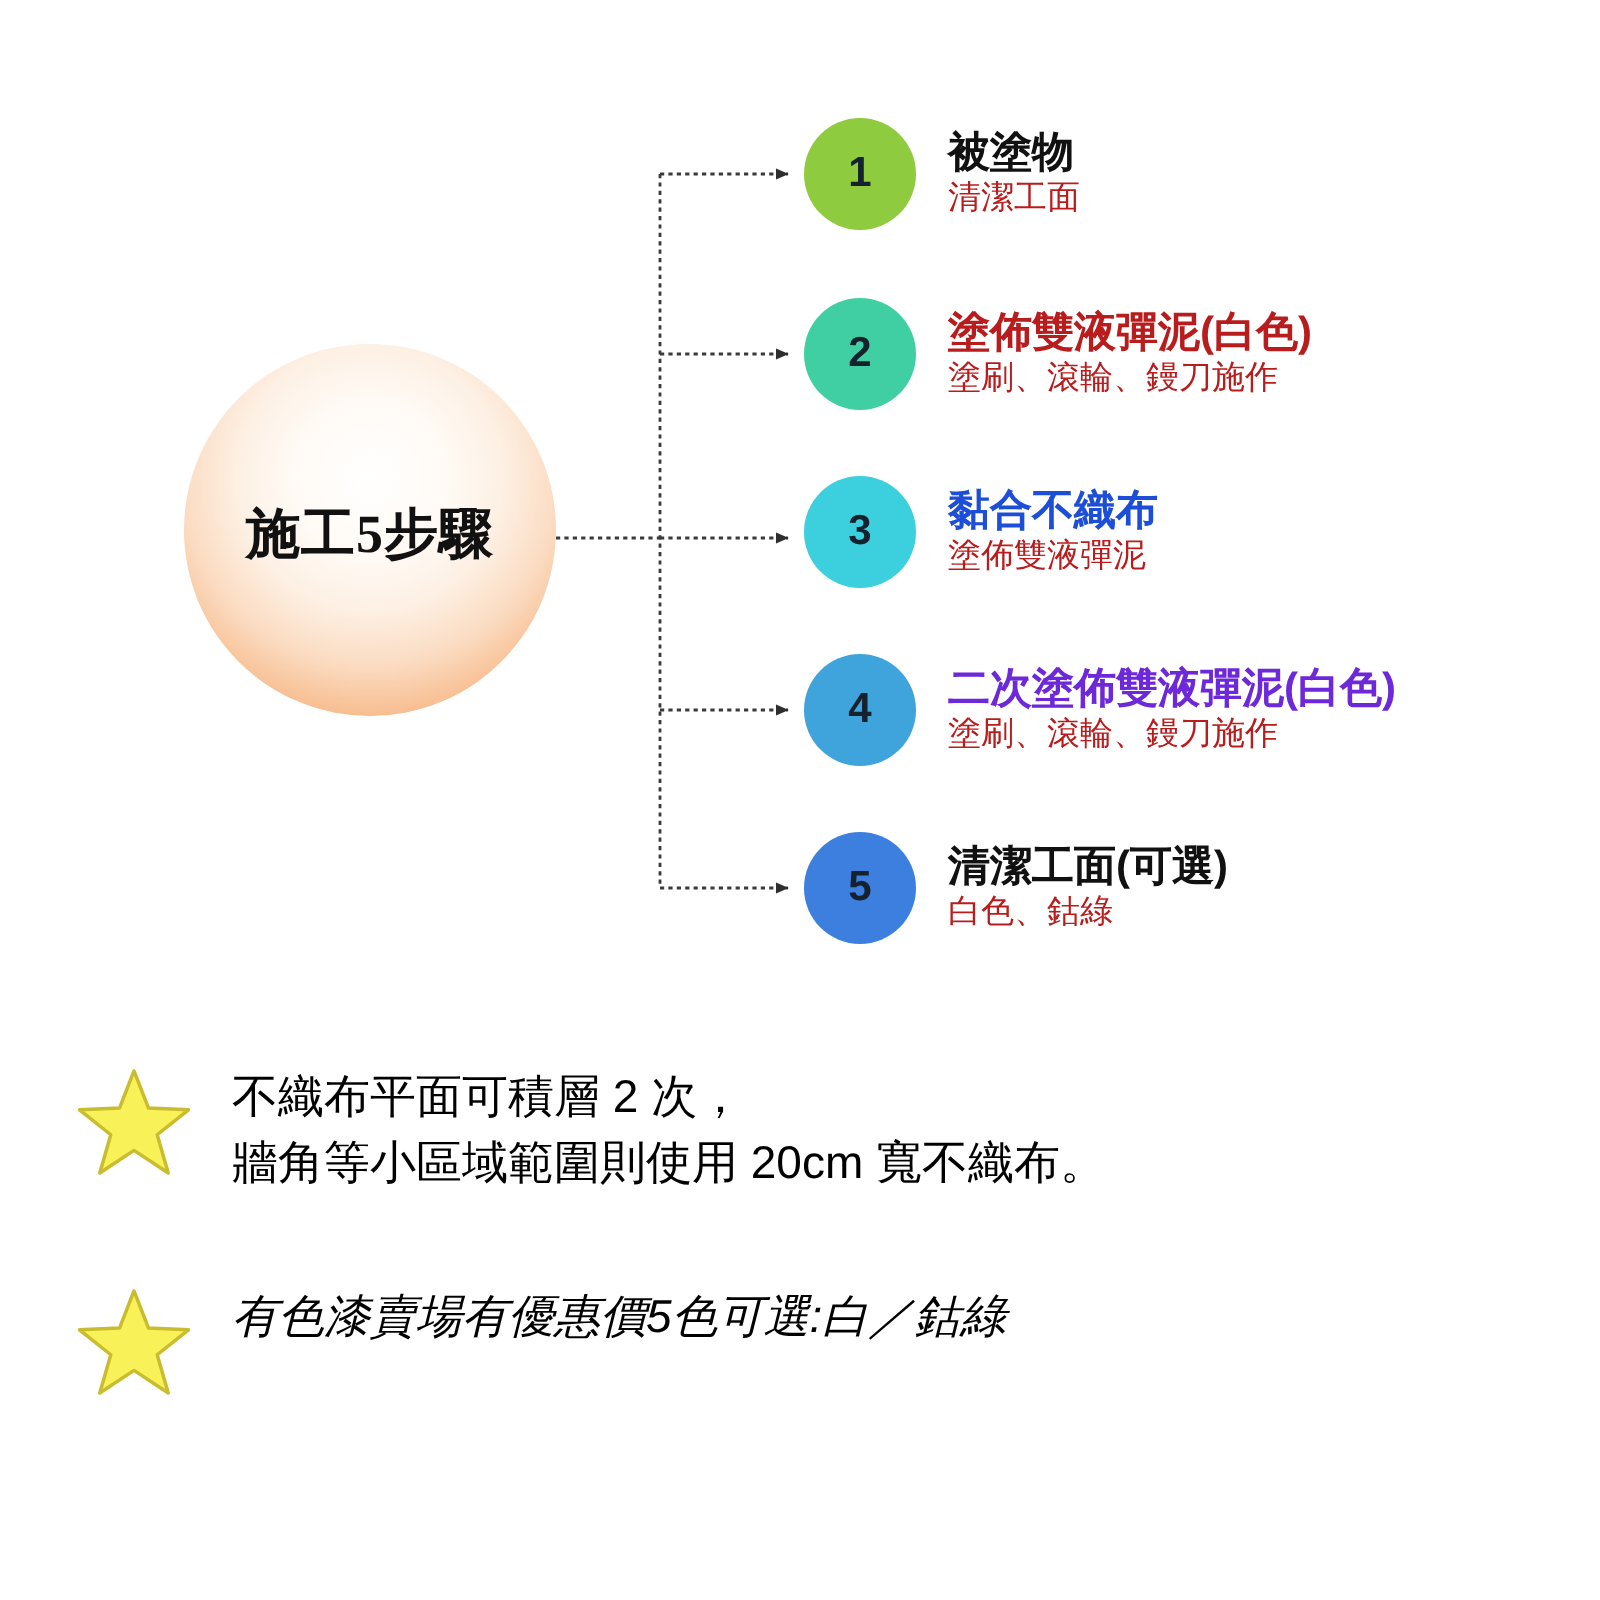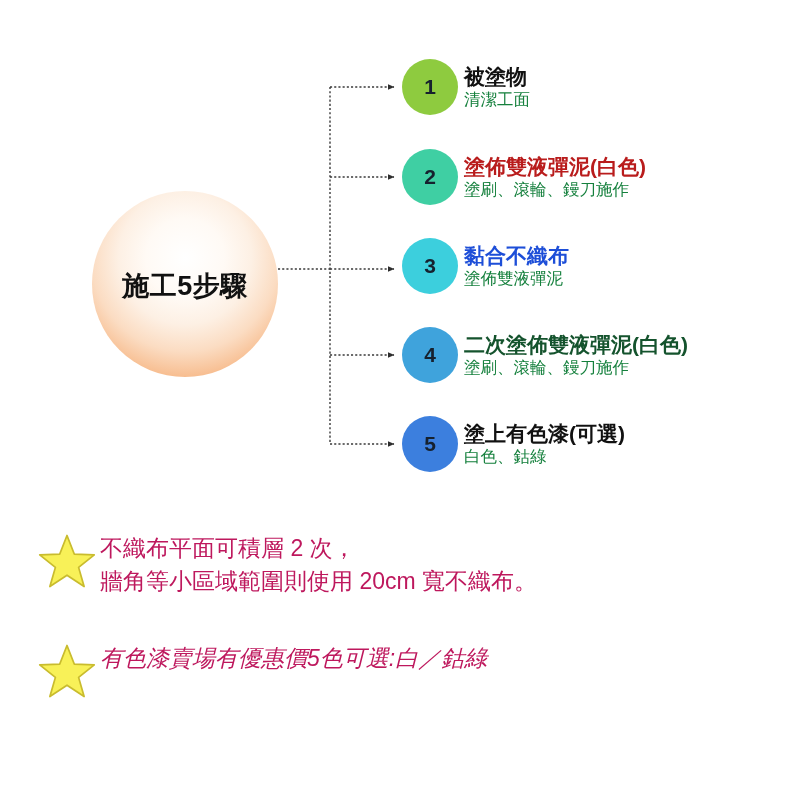--- a/index.html
+++ b/index.html
@@ -22,35 +22,36 @@
     left: 0;
     top: 0;
     width: 800px;
     height: 500px;
   }
 
   
   #hub {
     position: absolute;
     left: 92px;
-    top: 191px;
+    top: 172px;
     width: 186px;
     height: 186px;
     border-radius: 50%;
     background: radial-gradient(circle at 50% 36%,
                 #ffffff 0%,
                 #fffaf5 26%,
                 #fdf0e4 44%,
                 #fbdcc2 62%,
                 #f7bb8c 80%,
                 #f4a868 92%,
                 #f29c56 100%);
     display: flex;
     align-items: center;
     justify-content: center;
+    font-family: Liberation Serif, serif;
   }
   #hub-label {
     font-size: 27px;
     font-weight: bold;
     letter-spacing: 0.5px;
     color: #111111;
     white-space: nowrap;
     transform: translateY(2px);
   }
 
@@ -76,33 +77,33 @@
     border-radius: 50%;
     flex: 0 0 56px;
     display: flex;
     align-items: center;
     justify-content: center;
     font-size: 21px;
     font-weight: bold;
     color: #16212e;
   }
   .step-text {
-    margin-left: 6px;
+    margin-left: 16px;
     line-height: 1.06;
   }
   .step-title {
     font-size: 21px;
     font-weight: bold;
     white-space: nowrap;
     color: #111111;
   }
   .step-title.accent { color: #e8904a; }
   .step-sub {
     font-size: 16.5px;
-    color: #15803d;
+    color: #b91c1c;
     white-space: nowrap;
     margin-top: 3px;
   }
 
   
   #notes {
     position: absolute;
     left: 0;
     top: 512px;
     width: 800px;
@@ -113,24 +114,24 @@
     align-items: flex-start;
   }
   .star {
     flex: 0 0 auto;
     width: 58px;
     height: 58px;
     position: relative;
   }
   .note-text {
     font-size: 23px;
-    color: #be185d;
+    color: #000000;
     line-height: 1.42;
     white-space: pre-line;
-    margin-left: 4px;
+    margin-left: 20px;
   }
 </style>
 </head>
 <body style="background: rgb(255, 255, 255);">
 
 <div id="diagram">
 
   <div id="hub">
     <span id="hub-label">施工5步驟</span>
   </div>
@@ -181,31 +182,31 @@
       <div class="step-title" style="color: #1d4ed8;">黏合不織布</div>
       <div class="step-sub">塗佈雙液彈泥</div>
     </div>
   </div>
 
   <div class="step" style="top:327px;">
     <div class="bullet" style="background: rgb(63, 163, 220);">
       <span>4</span>
     </div>
     <div class="step-text">
-      <div class="step-title accent" style="color: #14532d;">二次塗佈雙液彈泥(白色)</div>
+      <div class="step-title accent" style="color: #6d28d9;">二次塗佈雙液彈泥(白色)</div>
       <div class="step-sub">塗刷、滾輪、鏝刀施作</div>
     </div>
   </div>
 
   <div class="step" style="top:416px;">
     <div class="bullet" style="background: rgb(60, 127, 222);">
       <span>5</span>
     </div>
     <div class="step-text">
-      <div class="step-title" style="color: rgb(17, 17, 17);">塗上有色漆(可選)</div>
+      <div class="step-title" style="color: rgb(17, 17, 17);">清潔工面(可選)</div>
       <div class="step-sub">白色、鈷綠</div>
     </div>
   </div>
 </div>
 
 <div id="notes">
 
   <div class="note" style="left:38px; top:20px;">
     <span class="star">
       <svg viewBox="0 0 100 100" width="58" height="58" xmlns="http://www.w3.org/2000/svg">

